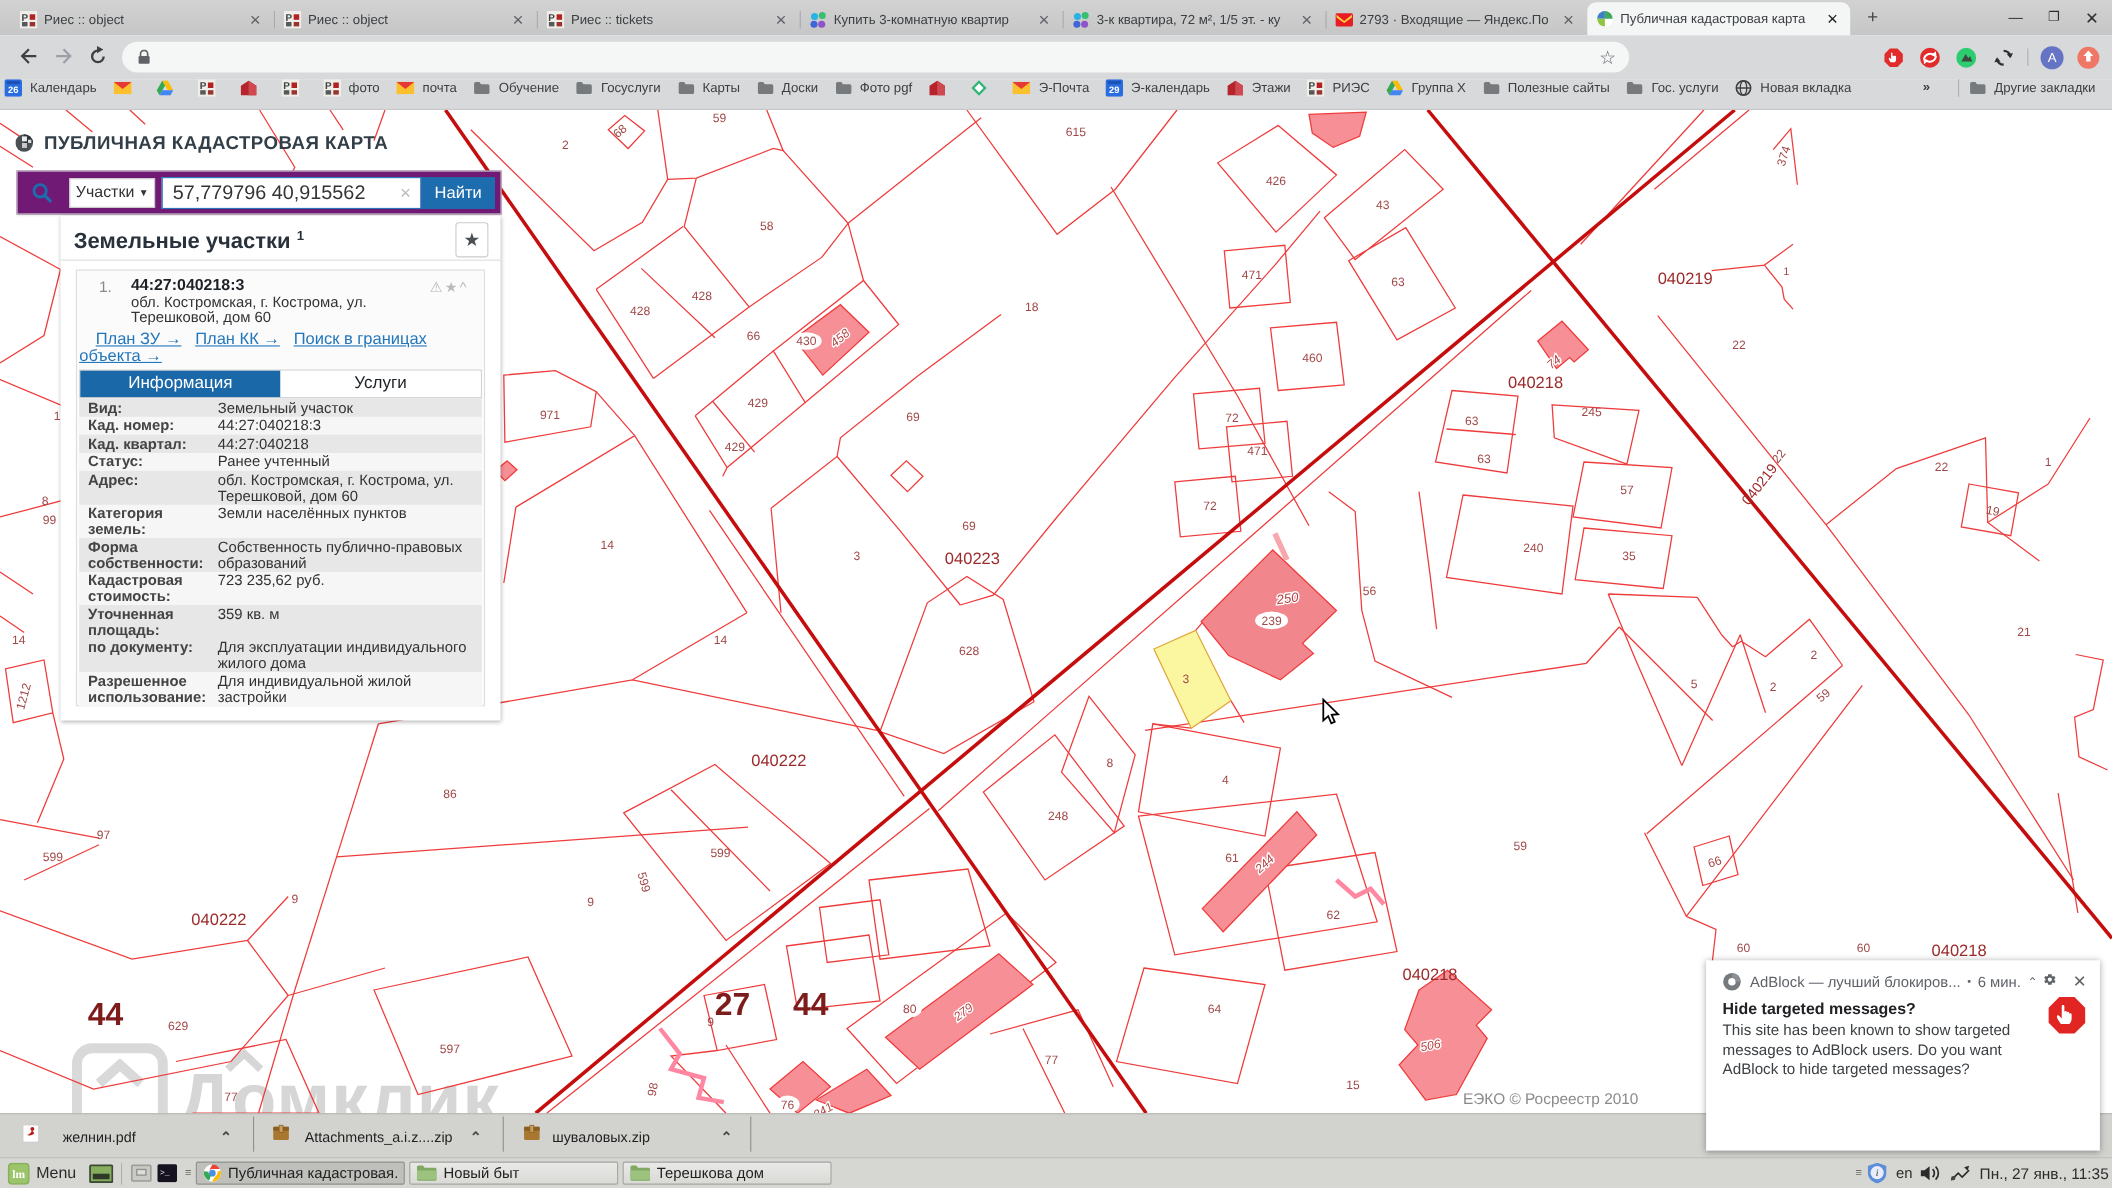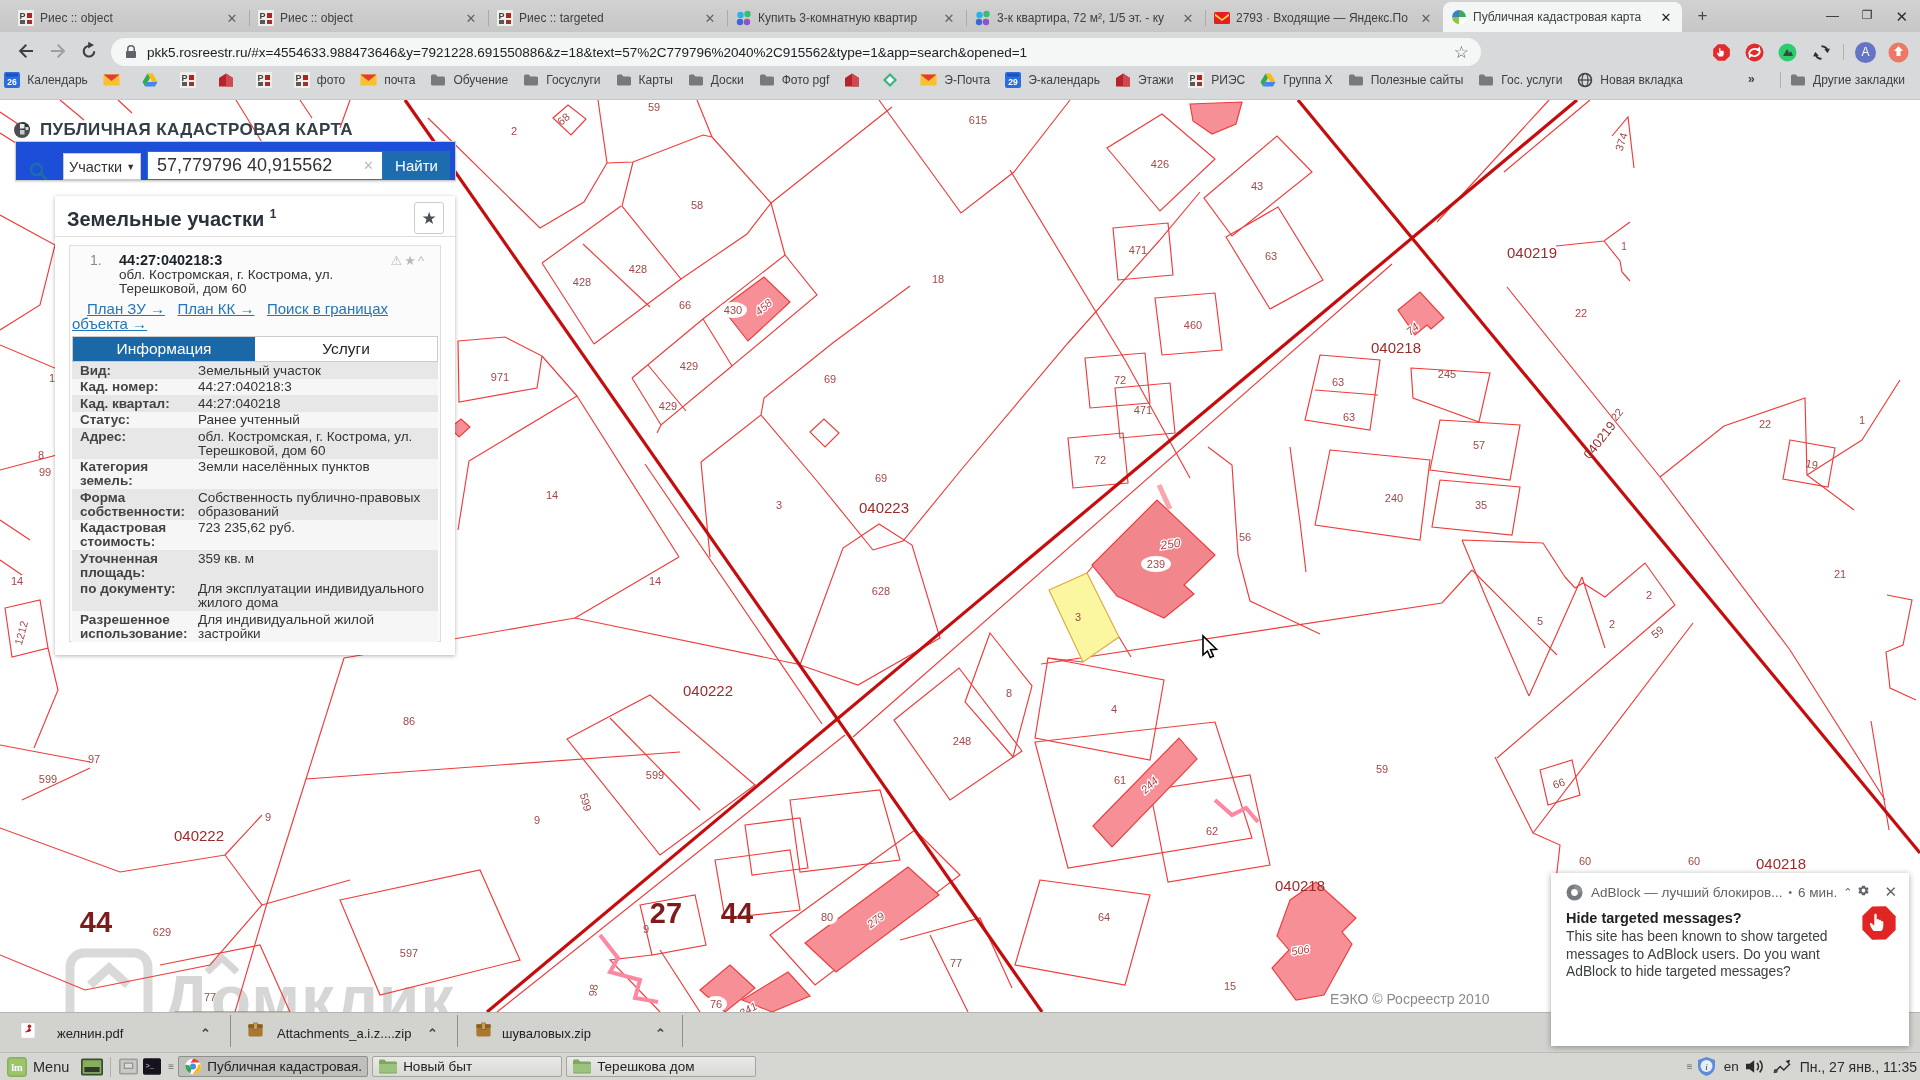--- a/index.html
+++ b/index.html
@@ -14,21 +14,21 @@
 .favicon{width:16px;height:16px;flex:none}
 #newtab{position:absolute;left:1694px;top:8px;width:17px;height:17px;color:#45474a;font-size:17px;line-height:16px;text-align:center}
 #wctl{position:absolute;right:12px;top:8px;width:82px;height:16px;color:#2d2d2d;font-size:13px;display:flex;justify-content:space-between}
 #toolbar{position:absolute;left:0;top:32px;width:1920px;height:40px;background:#d8d9da}
 #bookbar{position:absolute;left:0;top:72px;width:1920px;height:28px;background:#d8d9da;border-bottom:1px solid #c6c7c8;display:flex;align-items:flex-start;font-size:12px;color:#3c4043}
 .bk{display:flex;align-items:center;margin-right:15px;white-space:nowrap}
 .bk .bi{margin-right:7px}
 #omni{position:absolute;left:111px;top:6px;width:1370px;height:28px;border-radius:14px;background:#f5f6f6;display:flex;align-items:center;font-size:13.5px;color:#202124}
 .navbt{position:absolute;top:9px;width:20px;height:20px}
 
-#searchbar{position:absolute;left:15px;top:141px;width:441px;height:40px;background:#1d4ed8;border:1px solid #ccc;box-shadow:0 1px 2px rgba(0,0,0,.15);display:flex;align-items:flex-end}
+#searchbar{position:absolute;left:15px;top:155px;width:441px;height:40px;background:#701a75;border:1px solid #ccc;box-shadow:0 1px 2px rgba(0,0,0,.15);display:flex;align-items:center}
 #panel{position:absolute;left:55px;top:196px;width:400px;height:459px;background:#fff;box-shadow:0 1px 4px rgba(0,0,0,.3)}
 #ptitle{font-size:20px;font-weight:bold;color:#29323c;padding:11px 0 0 12px}
 #pstar{position:absolute;right:11px;top:6px;width:30px;height:32px;border:1px solid #ccc;border-radius:3px;text-align:center;line-height:32px;color:#4a4f54;font-size:17px}
 #card{position:absolute;left:14px;top:49px;width:372px;height:397px;background:#fbfbfb;border:1px solid #ddd}
 .prow{display:flex;font-size:13.5px;line-height:14px;padding:1.5px 0 1px 0}
 .prow .k{width:126px;padding-left:8px;font-weight:bold;color:#444;flex:none}
 .prow .v{width:230px;color:#333}
 .prow.g{background:#e7e7e7}
 .prow.w{background:#f6f6f6}
 .blue{color:#2276bb}
@@ -375,21 +375,21 @@
           <use href="#ricon"></use>
         </svg>
         <span class="ttl">Риес :: object</span>
         <span class="cl">✕</span>
       </div>
   <div class="tabsep" style="left:488px"></div>
   <div class="tab" style="left:489px;width:237px">
         <svg class="favicon" viewBox="0 0 16 16">
           <use href="#ricon"></use>
         </svg>
-        <span class="ttl">Риес :: targeted</span>
+        <span class="ttl">Риес :: tickets</span>
         <span class="cl">✕</span>
       </div>
   <div class="tabsep" style="left:727px"></div>
   <div class="tab" style="left:728px;width:237px">
         <svg class="favicon" viewBox="0 0 16 16">
           <use href="#dots4"></use>
         </svg>
         <span class="ttl">Купить 3-комнатную квартир</span>
         <span class="cl">✕</span>
       </div>
@@ -432,21 +432,20 @@
       </svg>
   <svg class="navbt" style="left:79px" viewBox="0 0 20 20">
         <path d="M10 4 a6.3 6.3 0 1 0 6.3 6.3 h-2.1 a4.2 4.2 0 1 1 -4.2 -4.2 Z" fill="#3c4043"></path>
         <path d="M9.2 0.8 L15 4.1 L9.2 7.4 Z" fill="#3c4043"></path>
       </svg>
   <div id="omni">
     <svg style="margin:0 10px 0 14px" width="12" height="14" viewBox="0 0 12 14">
           <path d="M2 6 V4 a4 4 0 0 1 8 0 V6 Z M3.5 6 V4 a2.5 2.5 0 0 1 5 0 V6 Z" fill="#5f6368" fill-rule="evenodd"></path>
           <rect x="1" y="6" width="10" height="7" rx="1" fill="#5f6368"></rect>
         </svg>
-    <span style="color:#202124">pkk5.rosreestr.ru/#x=4554633.988473646&amp;y=7921228.691550886&amp;z=18&amp;text=57%2C779796%2040%2C915562&amp;type=1&amp;app=search&amp;opened=1</span>
     <span style="margin-left:auto;margin-right:12px;color:#5f6368;font-size:17px">☆</span>
   </div>
   <svg class="navbt" style="left:1712px;top:11px;width:19px;height:19px" viewBox="0 0 19 19">
         <path d="M9.5 0 L12 2.5 L19 2.5 L19 9.5 L16.5 9.5 L16.5 16.5 L9.5 16.5 L9.5 19 L2.5 16.5 L0 9.5 L2.5 2.5 Z" transform="scale(0.001)" fill="#d33"></path>
         <path d="M9.5 0.5 l6.4 2.6 2.6 6.4 -2.6 6.4 -6.4 2.6 -6.4 -2.6 -2.6 -6.4 2.6 -6.4 Z" fill="#e22b2b" transform="rotate(22.5 9.5 9.5)"></path>
         <path d="M6.8 13.5 c-.6-.8-1.8-2.6-1.8-3.4 0-.5.6-.8 1-.4 l1.2 1.2 V5.5 c0-.9 1.2-.9 1.2 0 v2.6 c0-.8 1.1-.8 1.1 0 c0-.7 1.1-.7 1.1 .1 c0-.6 1.1-.6 1.1 .2 V11 c0 1.4-.6 2-1 2.5 Z" fill="#fff"></path>
       </svg>
   <svg class="navbt" style="left:1745px;top:11px;width:19px;height:19px" viewBox="0 0 19 19">
         <circle cx="9.5" cy="9.5" r="9" fill="#e22b2b"></circle>
         <path d="M4 11 a6 6 0 0 1 10.5 -3 M15 8 a6 6 0 0 1 -10.5 3" stroke="#fff" stroke-width="1.8" fill="none"></path>

